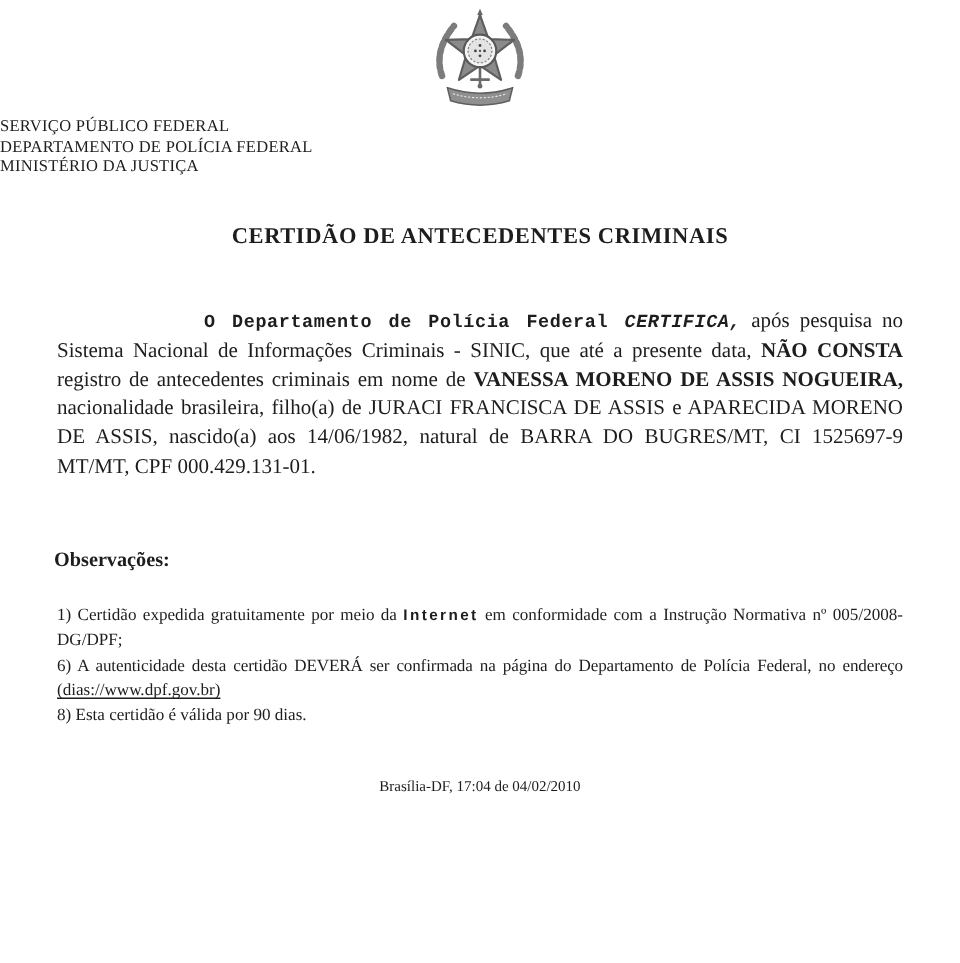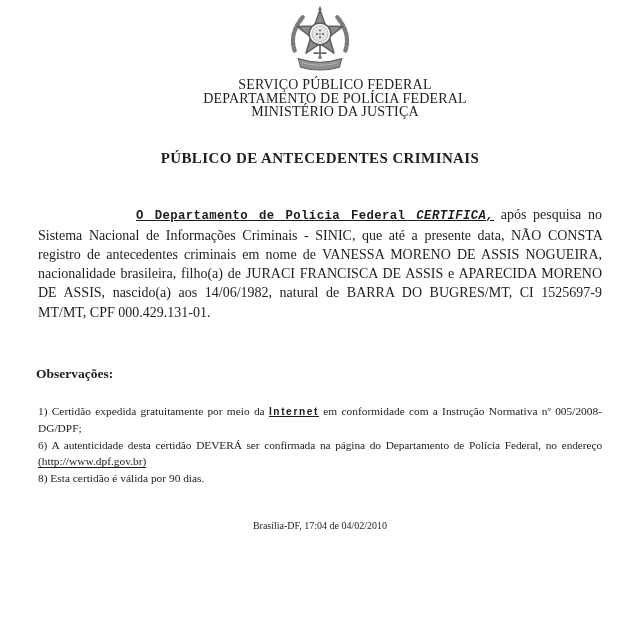--- a/index.html
+++ b/index.html
@@ -19,25 +19,23 @@
     font-family: "Liberation Serif", serif;
   }
   .arms {
     width: 74px;
     height: 68px;
     margin: 5px auto 0 auto;
   }
   .arms svg { display: block; }
   .letterhead {
     margin-top: 5px;
-    text-align: center;
-    font-size: 14px;
+    font-size: 11px;
     line-height: 13.5px;
     letter-spacing: 0.2px;
-    padding-left: 30px;
   }
   .title {
     margin: 31px 0 0 0;
     text-align: center;
     font-size: 15px;
     font-weight: bold;
     letter-spacing: 0.4px;
   }
   .cert-number {
     margin-top: 10px;
@@ -49,26 +47,25 @@
     font-size: 14px;
     line-height: 19.2px;
     text-align: justify;
     text-indent: 98px;
   }
   .mono {
     font-family: "Liberation Mono", monospace;
     font-weight: bold;
     font-size: 12.3px;
     letter-spacing: 0.4px;
-    text-decoration: underline;
   }
   .mono-italic {
     font-style: italic;
   }
-  .bold { font-weight: normal; }
+  .bold { font-weight: bold; }
   .obs-label {
     margin: 44px 38px 0 36px;
     font-size: 13.5px;
     font-weight: bold;
   }
   .obs-items {
     margin: 21px 38px 0 38px;
     font-size: 11.4px;
     line-height: 16.5px;
   }
@@ -84,21 +81,20 @@
   }
   .url {
     text-decoration: underline;
     text-underline-offset: 2px;
   }
   .internet {
     font-family: "Liberation Sans", sans-serif;
     font-weight: bold;
     font-size: 10.2px;
     letter-spacing: 1.6px;
-    text-decoration: underline;
   }
   .footer {
     margin-top: 34px;
     text-align: center;
     font-size: 10px;
   }
 </style>
 </head>
 <body>
 
@@ -130,28 +126,28 @@
       <path d="M25 79.5 Q50 87 75 79.5" fill="none" stroke="#ececec" stroke-width="1" stroke-dasharray="2 1.6"></path>
     </svg>
   </div>
 
   <div class="letterhead">
     <div>SERVIÇO PÚBLICO FEDERAL</div>
     <div>DEPARTAMENTO DE POLÍCIA FEDERAL</div>
     <div>MINISTÉRIO DA JUSTIÇA</div>
   </div>
 
-  <div class="title">PÚBLICO DE ANTECEDENTES CRIMINAIS</div>
+  <div class="title">CERTIDÃO DE ANTECEDENTES CRIMINAIS</div>
 
   <p class="body-text"><span class="mono">O Departamento de Polícia Federal </span><span class="mono mono-italic">CERTIFICA,</span><span> após pesquisa no Sistema Nacional de Informações Criminais - SINIC, que até a presente data, </span><span class="bold">NÃO CONSTA</span><span> registro de antecedentes criminais em nome de </span><span class="bold">VANESSA MORENO DE ASSIS NOGUEIRA,</span><span> nacionalidade brasileira, filho(a) de JURACI FRANCISCA DE ASSIS e APARECIDA MORENO DE ASSIS, nascido(a) aos 14/06/1982, natural de BARRA DO BUGRES/MT, CI 1525697-9 MT/MT, CPF 000.429.131-01.</span></p>
 
   <div class="obs-label">Observações:</div>
 
   <div class="obs-items">
     <div class="obs-item"><span>1) Certidão expedida gratuitamente por meio da </span><span class="internet">Internet</span><span> em conformidade com a Instrução Normativa nº 005/2008-DG/DPF;</span></div>
     <div class="obs-item obs-item-lastjust">6)  A autenticidade desta certidão DEVERÁ ser confirmada na página do Departamento de Polícia Federal, no endereço</div>
-    <div class="url-line"><span class="url">(http://www.dpf.gov.br)</span></div>
+    <div class="url-line"><span class="url">(dias://www.dpf.gov.br)</span></div>
     <div class="obs-item">8)  Esta certidão é válida por 90 dias.</div>
   </div>
 
   <div class="footer">Brasília-DF, 17:04 de 04/02/2010</div>
 
 </div>
 
 </body></html>

